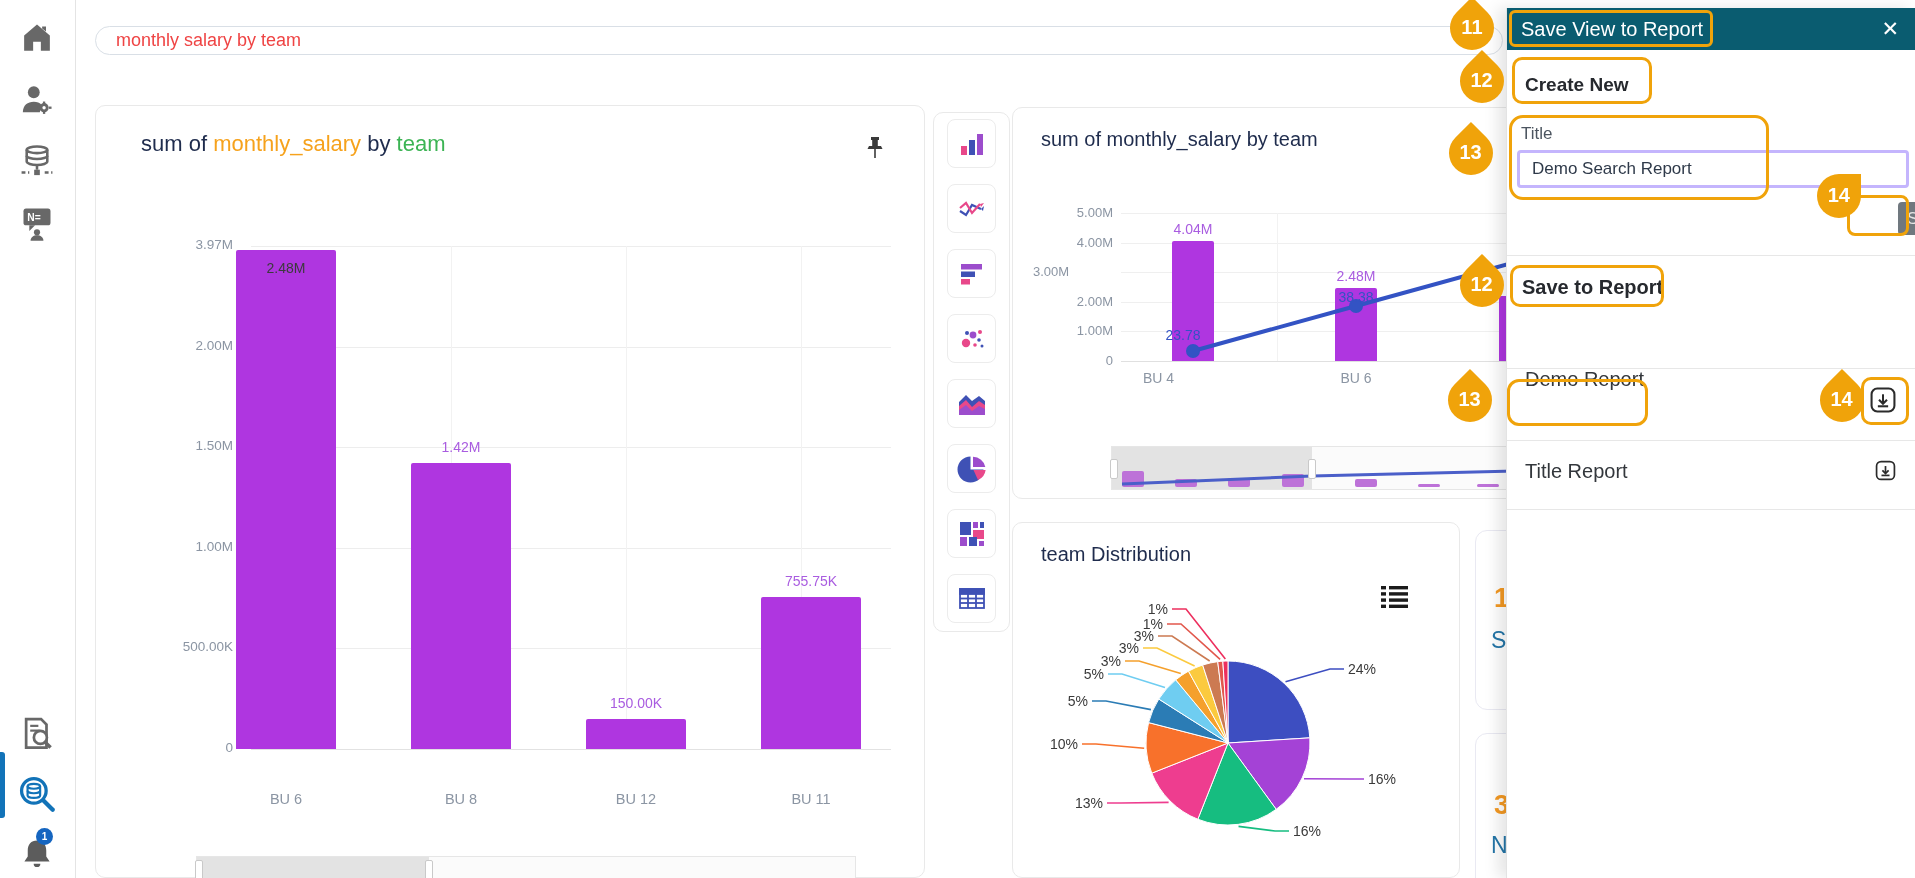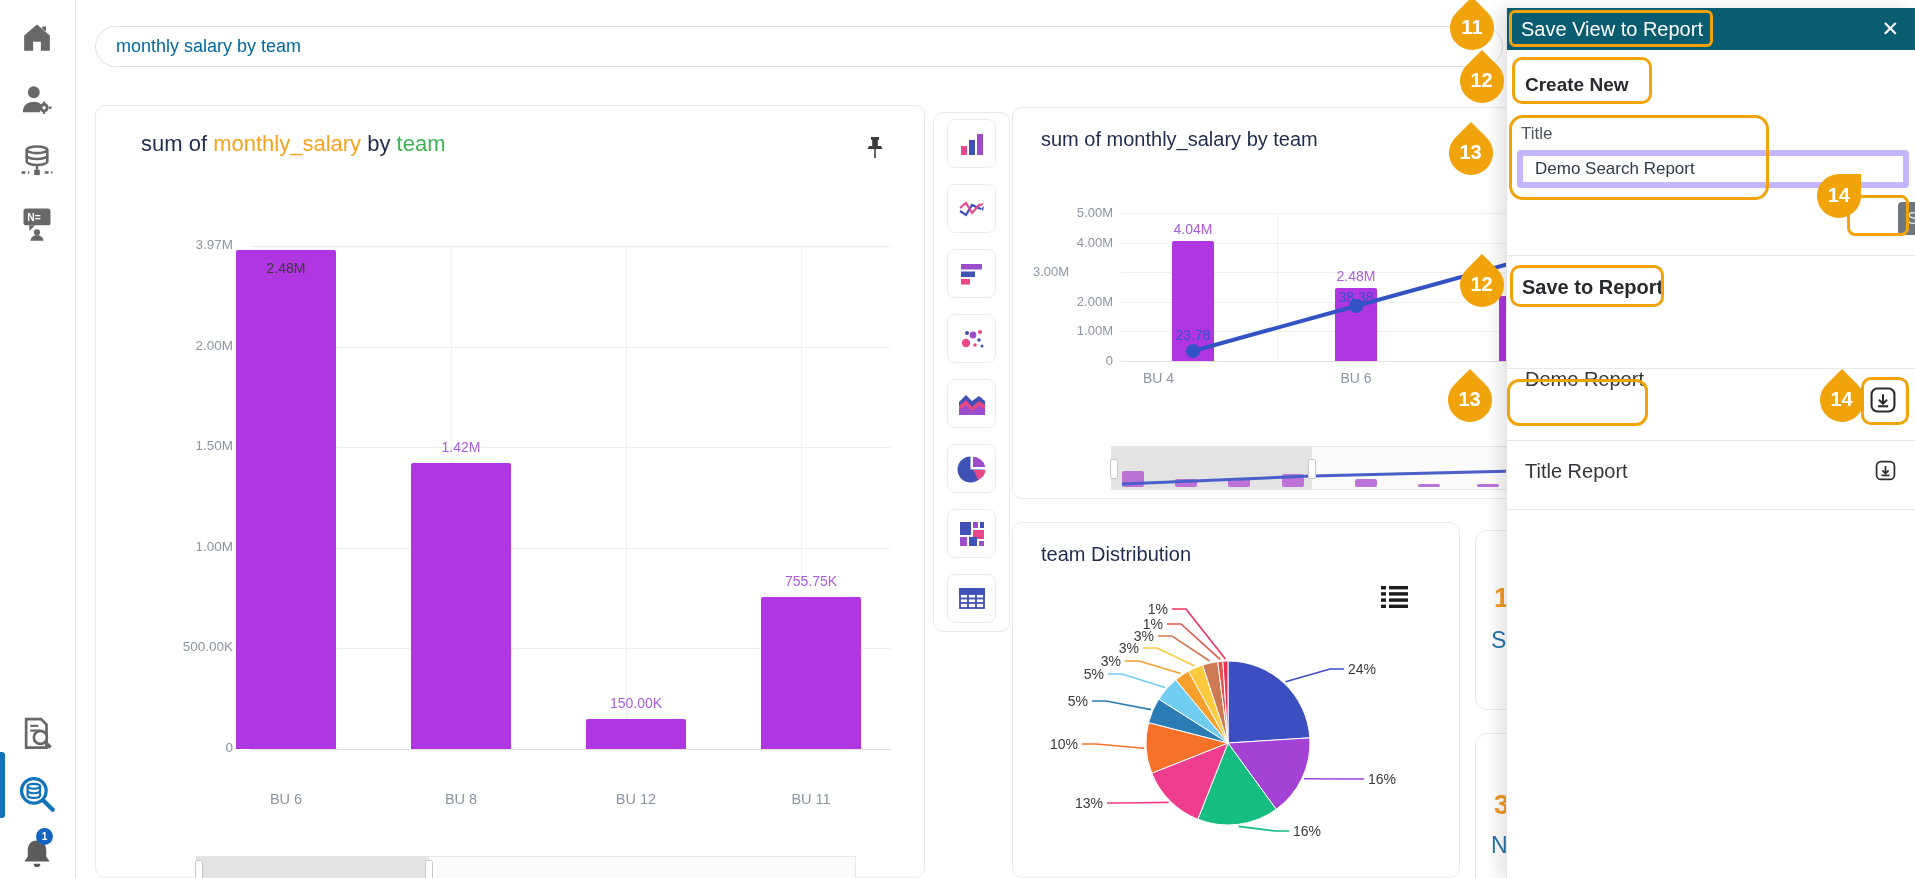--- a/index.html
+++ b/index.html
@@ -6,43 +6,43 @@
   body{width:1915px;height:878px;overflow:hidden;position:relative;
        font-family:"Liberation Sans",sans-serif;color:#333;}
   .abs{position:absolute;}
   
   .sidebar{left:0;top:0;width:75px;height:878px;background:#fff;border-right:1px solid #e4e4e4;z-index:20;}
   .side-ic{position:absolute;left:15px;width:44px;height:44px;display:flex;align-items:center;justify-content:center;cursor:pointer;}
   .active-bar{position:absolute;left:0;top:752px;width:5px;height:66px;background:#1273b8;border-radius:0 3px 3px 0;}
   .bell-badge{position:absolute;left:36px;top:828px;width:17px;height:17px;border-radius:50%;background:#1565c0;color:#fff;
               font-size:10px;font-weight:bold;display:flex;align-items:center;justify-content:center;z-index:21;}
   
-  .searchbar{left:95px;top:26px;width:1408px;height:41px;border:1.5px solid #d9dfe6;border-radius:22px;background:#fff;
-             display:flex;align-items:center;padding-left:20px;box-sizing:border-box;font-size:18px;color:#0369a1;}
+  .searchbar{left:95px;top:26px;width:1408px;height:29px;border:1.5px solid #d9dfe6;border-radius:22px;background:#fff;
+             display:flex;align-items:center;padding-left:20px;box-sizing:border-box;font-size:18px;color:#ef4444;}
   
   .panel{background:#fff;border:1px solid #e9e9e9;border-radius:10px;box-sizing:border-box;}
   .c-title{position:absolute;font-size:22px;font-weight:500;color:#1f2c4d;white-space:nowrap;}
   .t-orange{color:#f6a21c;} .t-green{color:#3cb454;}
   
   .rail{left:933px;top:112px;width:75px;height:518px;border:1px solid #e9e9e9;border-radius:10px;background:#fff;}
   .rail-btn{position:absolute;left:13px;width:47px;height:47px;border:1px solid #ececec;border-radius:8px;background:#fff;
             display:flex;align-items:center;justify-content:center;cursor:pointer;}
   
   .nav-strip{position:absolute;background:#fbfbfb;border:1px solid #e6e6e6;box-sizing:border-box;}
   .nav-sel{position:absolute;background:#e3e3e3;}
   .nav-handle{position:absolute;width:6px;height:18px;background:#fff;border:1px solid #c9c9c9;border-radius:2px;}
   
   .overlay{left:1506px;top:8px;width:409px;height:870px;background:#fff;z-index:40;
            box-shadow:-8px 0 14px rgba(0,0,0,.10);border-left:1px solid #e3e3e3;box-sizing:border-box;}
   .ov-head{position:absolute;left:0;top:0;width:100%;height:42px;background:#0a5c70;color:#fff;font-size:20px;
            display:flex;align-items:center;padding-left:14px;box-sizing:border-box;}
   .ov-close{position:absolute;right:16px;top:9px;color:#fff;font-size:21px;cursor:pointer;}
   .ov-h2{position:absolute;font-size:19px;font-weight:600;color:#26292e;}
   .ov-label{position:absolute;font-size:17px;color:#4c5560;}
-  .ov-input{position:absolute;border:6px solid #c4b5fd;border-radius:4px;background:#fff;font-size:17px;color:#2f3a4a;
+  .ov-input{position:absolute;border:3px solid #c4b5fd;border-radius:4px;background:#fff;font-size:17px;color:#2f3a4a;
             padding:0 12px;box-sizing:border-box;font-family:"Liberation Sans",sans-serif;}
   .ov-input::placeholder{color:#9aa2ad;}
   .divider{position:absolute;left:0;width:100%;height:1px;background:#e7e7e7;}
   .report-name{position:absolute;font-size:20px;color:#33373c;}
   .save-btn{position:absolute;left:347px;top:194px;width:55px;height:33px;background:#70787f;border:none;border-radius:4px;
             color:#e5e5e5;font-size:16px;cursor:pointer;font-family:Liberation Sans, sans-serif;margin-left:44px;}
   .dl-btn{position:absolute;background:#fff;border:none;cursor:pointer;padding:0;}
   
   .ann{position:absolute;border:3.5px solid #f0a30a;border-radius:10px;z-index:55;pointer-events:none;box-sizing:border-box;}
   .badge{position:absolute;width:44px;height:44px;background:#f0a30a;border-radius:50% 50% 50% 0;
@@ -288,21 +288,21 @@
     <div style="position:absolute;left:130px;top:262px;width:100px;font-size:14px;text-align:left;color:#8b95a3;">BU 4</div>
     <div style="position:absolute;left:322px;top:180px;width:42px;height:73px;background:#af36e0;border-radius:2px 2px 0 0;z-index:2;"></div>
     <div style="position:absolute;left:293px;top:160px;width:100px;font-size:14px;text-align:center;color:#a95ce0;z-index:4;">2.48M</div>
     <div style="position:absolute;left:293px;top:262px;width:100px;font-size:14px;text-align:center;color:#8b95a3;">BU 6</div>
     <div style="position:absolute;left:486px;top:188px;width:26px;height:65px;background:#af36e0;z-index:2;"></div>
     <svg style="position:absolute;left:108px;top:95px;z-index:3;" width="395" height="165">
       <polyline points="72,148 235,103 395,59" fill="none" stroke="#3353c4" stroke-width="4"></polyline>
       <circle cx="72" cy="148" r="7" fill="#3353c4"></circle>
       <circle cx="235" cy="103" r="7" fill="#3353c4"></circle>
     </svg>
-    <div style="position:absolute;left:140px;top:219px;width:80px;font-size:14px;text-align:center;color:#3353c4;z-index:4;">23.78</div>
+    <div style="position:absolute;left:130px;top:219px;width:80px;font-size:14px;text-align:center;color:#3353c4;z-index:4;">23.78</div>
     <div style="position:absolute;left:303px;top:181px;width:80px;font-size:14px;text-align:center;color:#3353c4;z-index:4;">38.38</div>
   </div>
 
 <div id="c3panel" class="abs panel" style="left:1012px;top:522px;width:448px;height:356px;">
   <div class="c-title" style="left:28px;top:20px;font-size:20px;">team Distribution</div>
   <div class="list-icon" style="left:368px;top:62px;">
     <svg width="27" height="25" viewBox="0 0 27 25" fill="#1b1b1b">
       <rect x="0" y="1" width="5" height="3.4"></rect>
         <rect x="8" y="1" width="19" height="3.4"></rect>
       <rect x="0" y="7.2" width="5" height="3.4"></rect>

